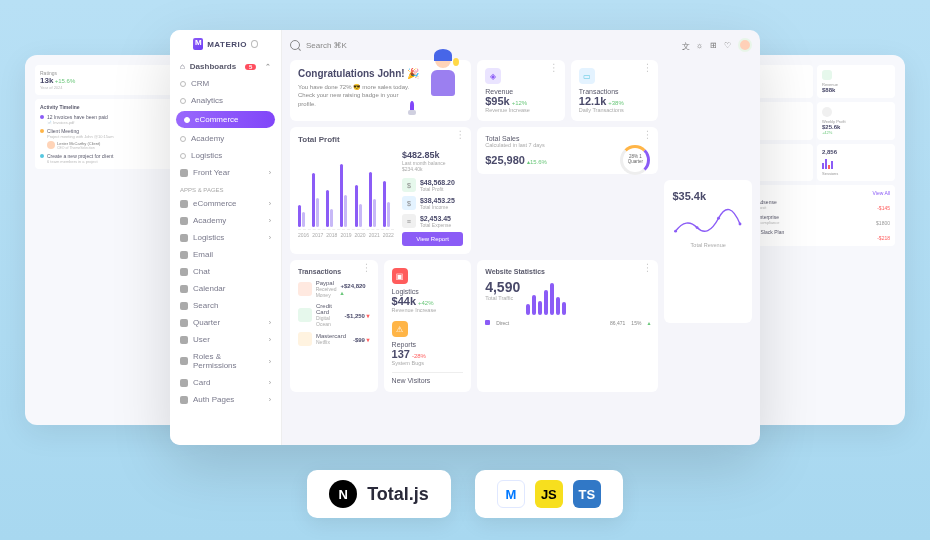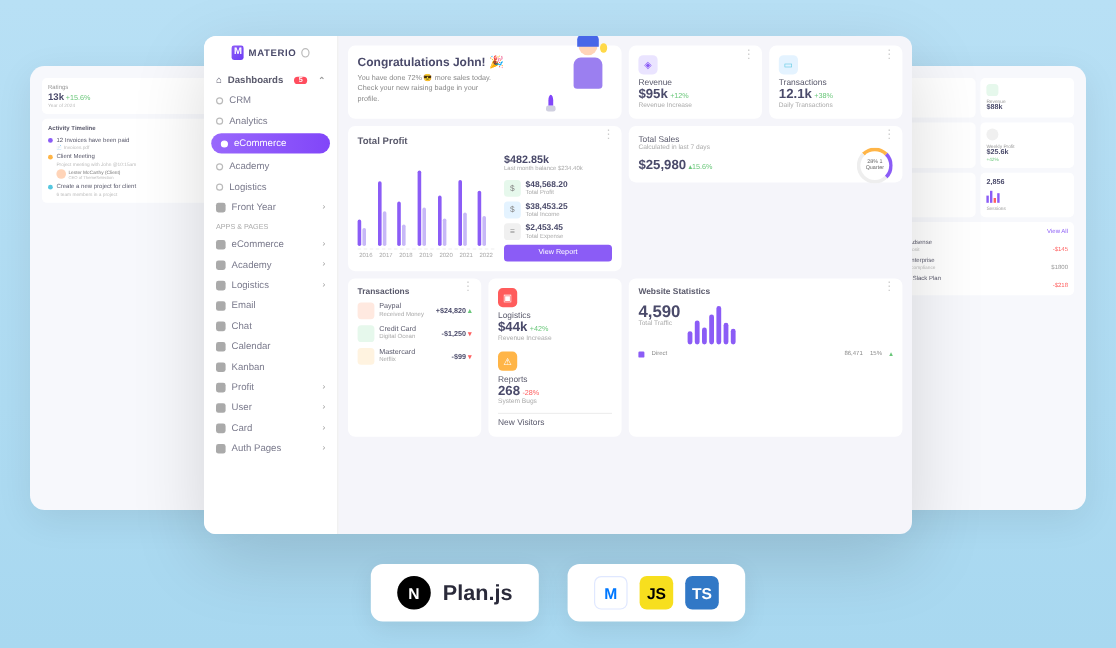--- a/index.html
+++ b/index.html
@@ -22,21 +22,21 @@
 .nav-icon{width:8px;height:8px;background:#aaa;border-radius:2px;flex-shrink:0}
 .nav-chev{margin-left:auto;font-size:7px;color:#999}
 .nav-section{color:#aaa;font-size:6px;padding:6px 10px 2px;text-transform:uppercase}
 .content{flex:1;padding:8px;overflow:hidden}
 .topbar{display:flex;align-items:center;gap:6px;margin-bottom:8px;font-size:8px;color:#888}
 .search-ic{width:10px;height:10px;border:1px solid #888;border-radius:50%;position:relative}
 .search-ic::after{content:"";position:absolute;width:3px;height:1px;background:#888;bottom:-1px;right:-2px;transform:rotate(45deg)}
 .topbar-right{margin-left:auto;display:flex;gap:5px;align-items:center}
 .topbar-ic{width:9px;height:9px;color:#777}
 .avatar{width:14px;height:14px;background:#ffd0b8;border-radius:50%;border:2px solid #e8f5e8}
-.grid{display:grid;grid-template-columns:1fr 1fr 1fr 1fr;gap:6px}
+.grid{display:grid;grid-template-columns:1fr 1fr 1fr 1fr 1fr;gap:6px}
 .card{background:#fff;border-radius:6px;padding:8px;font-size:7px;color:#888;position:relative}
 .congrats{grid-column:1/3}
 .congrats h3{font-size:10px;color:#4a4a6a;font-weight:600;margin-bottom:4px}
 .congrats p{font-size:6px;line-height:1.4;max-width:120px}
 .person{position:absolute;right:8px;top:-8px;width:40px;height:60px}
 .person-head{width:16px;height:16px;background:#ffd4b8;border-radius:50%;margin:0 auto;position:relative}
 .person-hair{width:18px;height:12px;background:#4766e8;border-radius:50% 50% 0 0;position:absolute;top:-3px;left:-1px}
 .person-body{width:24px;height:26px;background:#9b7ff0;border-radius:6px 6px 3px 3px;margin:2px auto 0}
 .balloon{width:6px;height:8px;background:#ffd948;border-radius:50%;position:absolute;top:6px;right:4px}
 .plant{width:8px;height:14px;position:absolute;bottom:6px;right:55px}
@@ -274,45 +274,61 @@
     <div class="nav-item">
         <span class="nav-icon"></span>
         <span>Chat</span>
       </div>
     <div class="nav-item">
         <span class="nav-icon"></span>
         <span>Calendar</span>
       </div>
     <div class="nav-item">
         <span class="nav-icon"></span>
-        <span>Kanban</span>
-      </div>
-    <div class="nav-item">
-        <span class="nav-icon"></span>
-        <span>Profit</span>
+        <span>Search</span>
+      </div>
+    <div class="nav-item">
+        <span class="nav-icon"></span>
+        <span>Quarter</span>
         <span class="nav-chev">›</span>
       </div>
     <div class="nav-item">
         <span class="nav-icon"></span>
         <span>User</span>
         <span class="nav-chev">›</span>
       </div>
     <div class="nav-item">
         <span class="nav-icon"></span>
+        <span>Roles &amp; Permissions</span>
+        <span class="nav-chev">›</span>
+      </div>
+    <div class="nav-item">
+        <span class="nav-icon"></span>
         <span>Card</span>
         <span class="nav-chev">›</span>
       </div>
     <div class="nav-item">
         <span class="nav-icon"></span>
         <span>Auth Pages</span>
         <span class="nav-chev">›</span>
       </div>
   </div>
 
   <div class="content">
+    <div class="topbar">
+      <span class="search-ic"></span>
+      <span>Search ⌘K</span>
+      <div class="topbar-right">
+        <span class="topbar-ic">文</span>
+        <span class="topbar-ic">☼</span>
+        <span class="topbar-ic">⊞</span>
+        <span class="topbar-ic">♡</span>
+        <span class="avatar"></span>
+      </div>
+    </div>
 
     <div class="grid">
       <div class="card congrats">
         <h3>Congratulations John! 🎉</h3>
         <p>You have done 72% 😎 more sales today. Check your new raising badge in your profile.</p>
         <div class="plant"></div>
         <div class="person">
           <div class="balloon"></div>
           <div class="person-head">
               <div class="person-hair"></div>
@@ -415,20 +431,33 @@
 
       <div class="card sales-card" style="grid-column:3/5">
         <div class="more">⋮</div>
         <div class="card-title">Total Sales</div>
         <div class="card-sub">Calculated in last 7 days</div>
         <div style="margin-top:6px"><span class="card-val">$25,980</span> <span class="delta up">▴</span><span class="delta up">15.6%</span></div>
         <div class="donut">28%
 1 Quarter</div>
       </div>
 
+      <div class="card rev-card">
+        <div class="card-val">$35.4k</div>
+        <div class="rev-chart">
+          <svg viewBox="0 0 100 40">
+              <path d="M5,30 Q20,10 35,25 T65,12 T95,20" stroke="#8b5cf6" stroke-width="2" fill="none"></path>
+              <circle cx="5" cy="30" r="2" fill="#8b5cf6"></circle>
+              <circle cx="35" cy="25" r="2" fill="#8b5cf6"></circle>
+              <circle cx="65" cy="12" r="2" fill="#8b5cf6"></circle>
+              <circle cx="95" cy="20" r="2" fill="#8b5cf6"></circle>
+            </svg>
+        </div>
+        <div class="card-sub" style="text-align:center">Total Revenue</div>
+      </div>
 
 
       <div class="card trans-list">
         <div class="more">⋮</div>
         <div class="card-title" style="font-weight:600">Transactions</div>
         <div id="trans-rows">
             <div class="trans-row">
               <div class="trans-ic" style="background:#ffe9e0"></div>
               <div class="trans-info">
                 <div class="trans-name">Paypal</div>
@@ -456,21 +485,21 @@
       </div>
 
       <div class="card logi">
         <div class="sm-icon" style="background:#ff5c5c">▣</div>
         <div class="card-title">Logistics</div>
         <div><span class="card-val">$44k</span> <span class="delta up">+42%</span></div>
         <div class="card-sub">Revenue Increase</div>
         <div style="height:8px"></div>
         <div class="sm-icon" style="background:#ffb547">⚠</div>
         <div class="card-title">Reports</div>
-        <div><span class="card-val">268</span> <span class="delta down">-28%</span></div>
+        <div><span class="card-val">137</span> <span class="delta down">-28%</span></div>
         <div class="card-sub">System Bugs</div>
         <div style="border-top:1px solid #eee;margin-top:6px;padding-top:4px" class="card-title">New Visitors</div>
       </div>
 
       <div class="card web-stats">
         <div class="more">⋮</div>
         <div class="card-title" style="font-weight:600">Website Statistics</div>
         <div class="ws-body">
           <div>
             <div style="font-size:14px;font-weight:600;color:#4a4a6a">4,590</div>
@@ -494,20 +523,20 @@
           <span class="delta up">▴</span>
         </div>
       </div>
     </div>
   </div>
 </div>
 
 <div class="pills">
   <div class="pill">
     <div class="pill-ic nx">N</div>
-    <span>Plan.js</span>
+    <span>Total.js</span>
   </div>
   <div class="pill">
     <div class="pill-ic mui">M</div>
     <div class="pill-ic js">JS</div>
     <div class="pill-ic ts">TS</div>
   </div>
 </div>
 
 </body></html>

